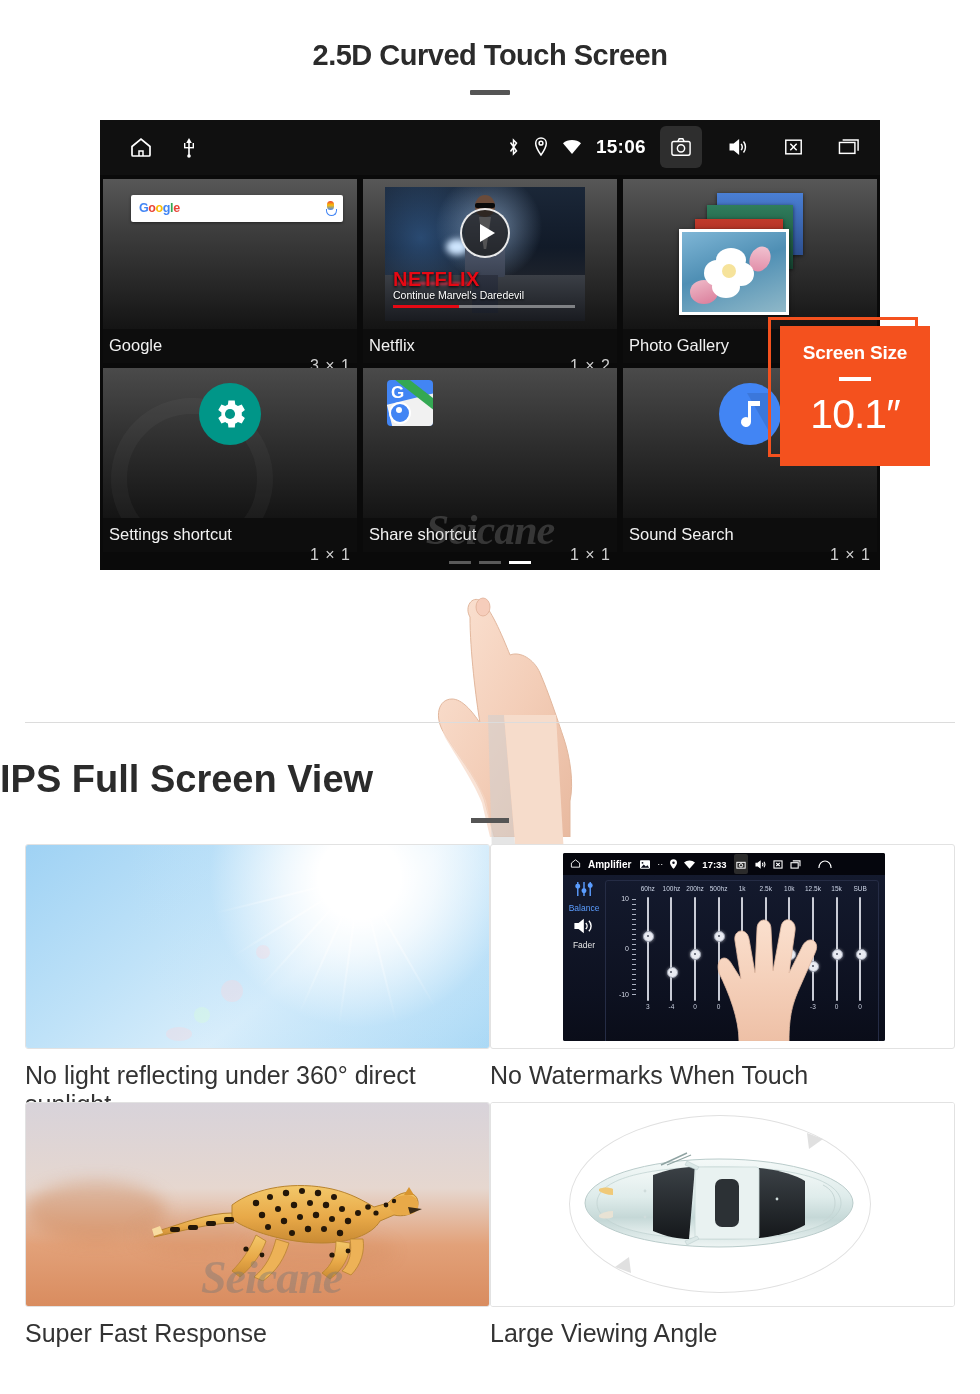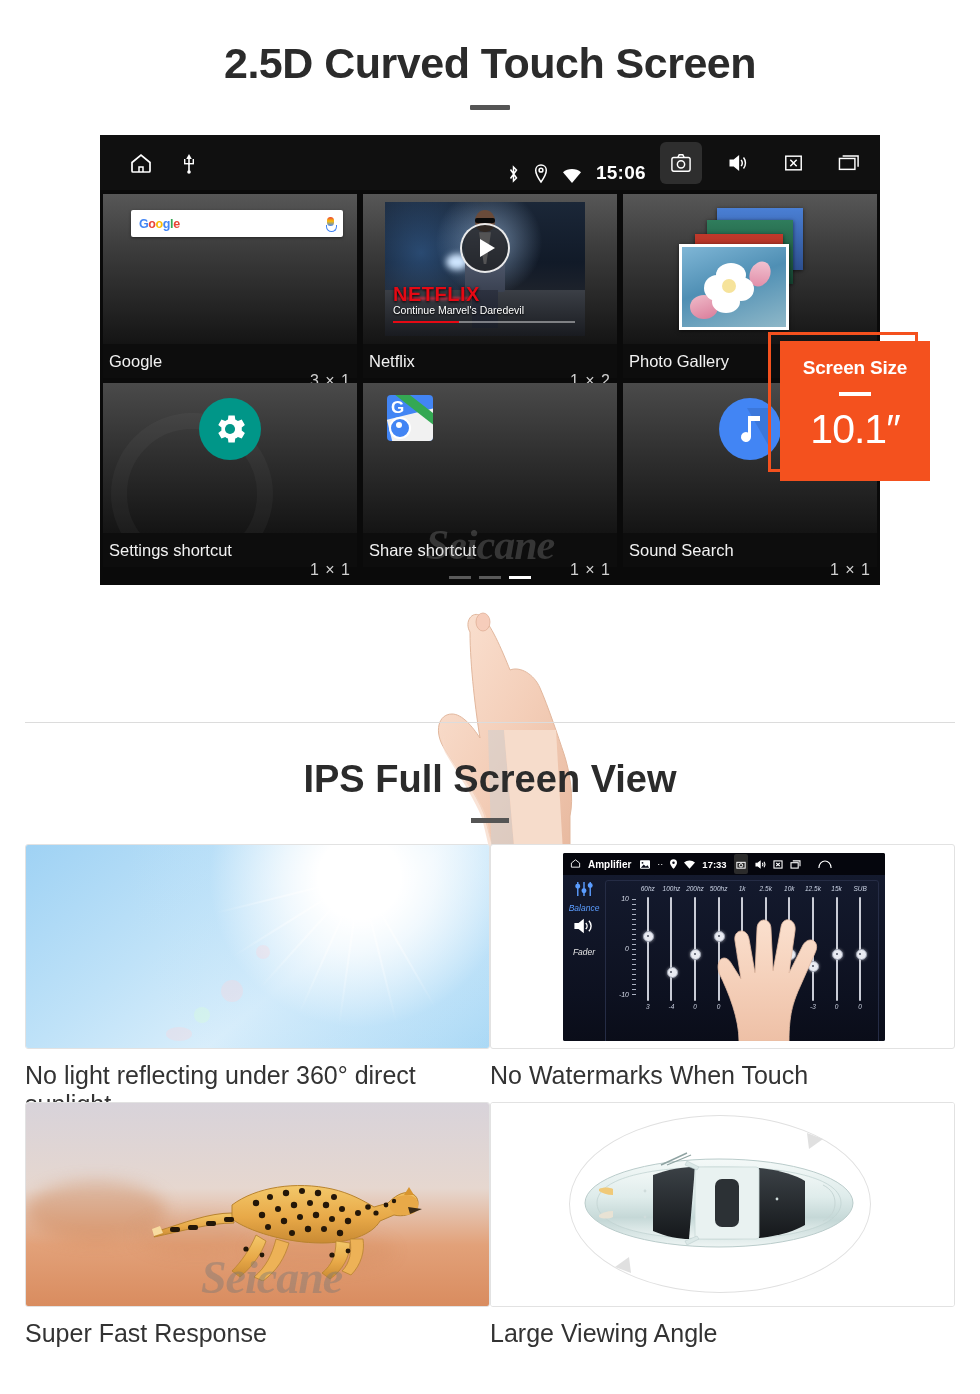--- a/index.html
+++ b/index.html
@@ -6,21 +6,21 @@
   body{
     width:980px;height:1394px;background:#ffffff;
     font-family:"Liberation Sans", sans-serif;
     color:#333;overflow:hidden;position:relative;
   }
   .page{position:relative;width:980px;height:1394px;}
 
   
   .sec1{position:relative;width:980px;}
   .h1{
-    text-align:center;font-size:43px;font-weight:bold;letter-spacing:-0.5px;
+    text-align:center;font-size:29px;font-weight:bold;letter-spacing:-0.5px;
     color:#2b2b2b;margin:0;padding-top:40px;line-height:1.1;
   }
   .rule{
     width:40px;height:5px;background:#555;margin:18px auto 20px auto;border-radius:1px;
   }
   .lead{
     width:860px;margin:0 auto;text-align:center;font-size:19.5px;line-height:1.55;
     color:#6f6f6f;
   }
 
@@ -29,21 +29,21 @@
   .screen{
     position:absolute;left:100px;top:5px;width:780px;height:450px;
     background:#0a0a0a;overflow:hidden;
   }
   
   .statusbar{
     position:absolute;left:0;top:0;width:780px;height:55px;background:#101010;
     display:flex;align-items:center;
   }
   .sb-left{display:flex;align-items:center;gap:28px;padding-left:28px;}
-  .sb-right{margin-left:auto;display:flex;align-items:flex-end;gap:14px;padding-right:10px;}
+  .sb-right{margin-left:auto;display:flex;align-items:center;gap:14px;padding-right:10px;}
   .sb-ico{color:#fff;display:inline-flex;align-items:center;justify-content:center;}
   .sb-time{color:#fff;font-size:19px;font-weight:bold;letter-spacing:.3px;}
   .sb-btn{width:42px;height:42px;display:flex;align-items:center;justify-content:center;border-radius:6px;}
   .sb-btn.hl{background:#2e2e2e;}
 
   
   .grid{position:absolute;left:0;top:55px;width:780px;height:395px;}
   .row{display:flex;height:189px;}
   .cell{position:relative;flex:1;margin:4px 3px 0 3px;}
   .tile{
@@ -175,21 +175,21 @@
   .badge{position:absolute;left:780px;top:211px;width:150px;height:140px;background:#f4511e;
     display:flex;flex-direction:column;align-items:center;padding-top:16px;box-sizing:border-box;}
   .badge .t{color:#fff;font-size:19px;font-weight:bold;letter-spacing:-.2px;}
   .badge .r{width:32px;height:4px;background:#fff;margin:13px 0 10px 0;}
   .badge .v{color:#fff;font-size:41px;font-weight:300;letter-spacing:-1px;}
 
   .divider{position:absolute;left:25px;top:722px;width:930px;height:1px;background:#dcdcdc;}
 
   
   .sec2{position:absolute;left:0;top:740px;width:980px;}
-  .h2{text-align:center;font-size:38px;font-weight:bold;color:#2b2b2b;margin:0;padding-top:18px;}
+  .h2{text-align:left;font-size:38px;font-weight:bold;color:#2b2b2b;margin:0;padding-top:18px;}
   .rule2{width:38px;height:5px;background:#555;margin:17px auto 0 auto;}
 
   .cards{position:absolute;left:0;top:104px;width:980px;}
   .card{position:absolute;width:465px;}
   .card .frame{width:465px;height:205px;border:1px solid #e2e2e2;border-radius:3px;
     background:#fff;overflow:hidden;position:relative;box-sizing:border-box;}
   .card .lbl{font-size:25px;color:#333;padding-top:12px;}
 
   .c1{left:25px;top:0;}
   .c2{left:490px;top:0;}
@@ -205,24 +205,24 @@
     background:linear-gradient(180deg,rgba(255,255,255,.85),rgba(255,255,255,0));}
   .flare{position:absolute;border-radius:50%;background:rgba(255,210,215,.30);}
 
   
   .amp{position:absolute;left:72px;top:8px;width:322px;height:188px;
     background:#0a0c18;border-radius:2px;overflow:hidden;}
   .amp-sb{height:22px;display:flex;align-items:center;gap:7px;padding:0 7px;background:#05060d;}
   .amp-title{color:#fff;font-size:10px;font-weight:bold;margin-right:2px;}
   .amp-time{color:#fff;font-size:9.5px;font-weight:bold;}
   .amp-body{position:absolute;left:0;top:22px;width:322px;height:200px;
-    background:linear-gradient(180deg,#141a2e 0%,#0d1120 60%,#080a14 100%);display:flex;font-style:italic;}
+    background:linear-gradient(180deg,#141a2e 0%,#0d1120 60%,#080a14 100%);display:flex;}
   .amp-side{width:42px;padding-top:6px;text-align:center;}
   .amp-side .bal{color:#5b9dff;font-size:8.5px;margin-top:2px;}
-  .amp-side .fad{color:#e6e6e6;font-size:8.5px;margin-top:9px;}
+  .amp-side .fad{color:#e6e6e6;font-size:8.5px;margin-top:2px;}
   .amp-main{flex:1;margin:5px 6px 5px 0;border:1px solid #252c45;border-radius:3px;position:relative;}
   .bands{position:absolute;left:30px;right:6px;top:4px;display:flex;}
   .bands span{flex:1;text-align:center;color:#cdd5e6;font-size:6.5px;}
   .sliders{position:absolute;left:30px;right:6px;top:16px;height:104px;display:flex;}
   .sl{flex:1;position:relative;}
   .sl .track{position:absolute;left:50%;top:0;width:2px;height:100%;margin-left:-1px;
     background:#c9ccd6;border-radius:1px;}
   .sl .knob{position:absolute;left:50%;width:9px;height:9px;margin-left:-4.5px;border-radius:50%;
     background:#e9ebf2;border:1px solid #9aa0b0;box-shadow:0 0 3px rgba(255,255,255,.5);}
   .sl .knob:after{content:"";position:absolute;left:2.5px;top:2.5px;width:2px;height:2px;

